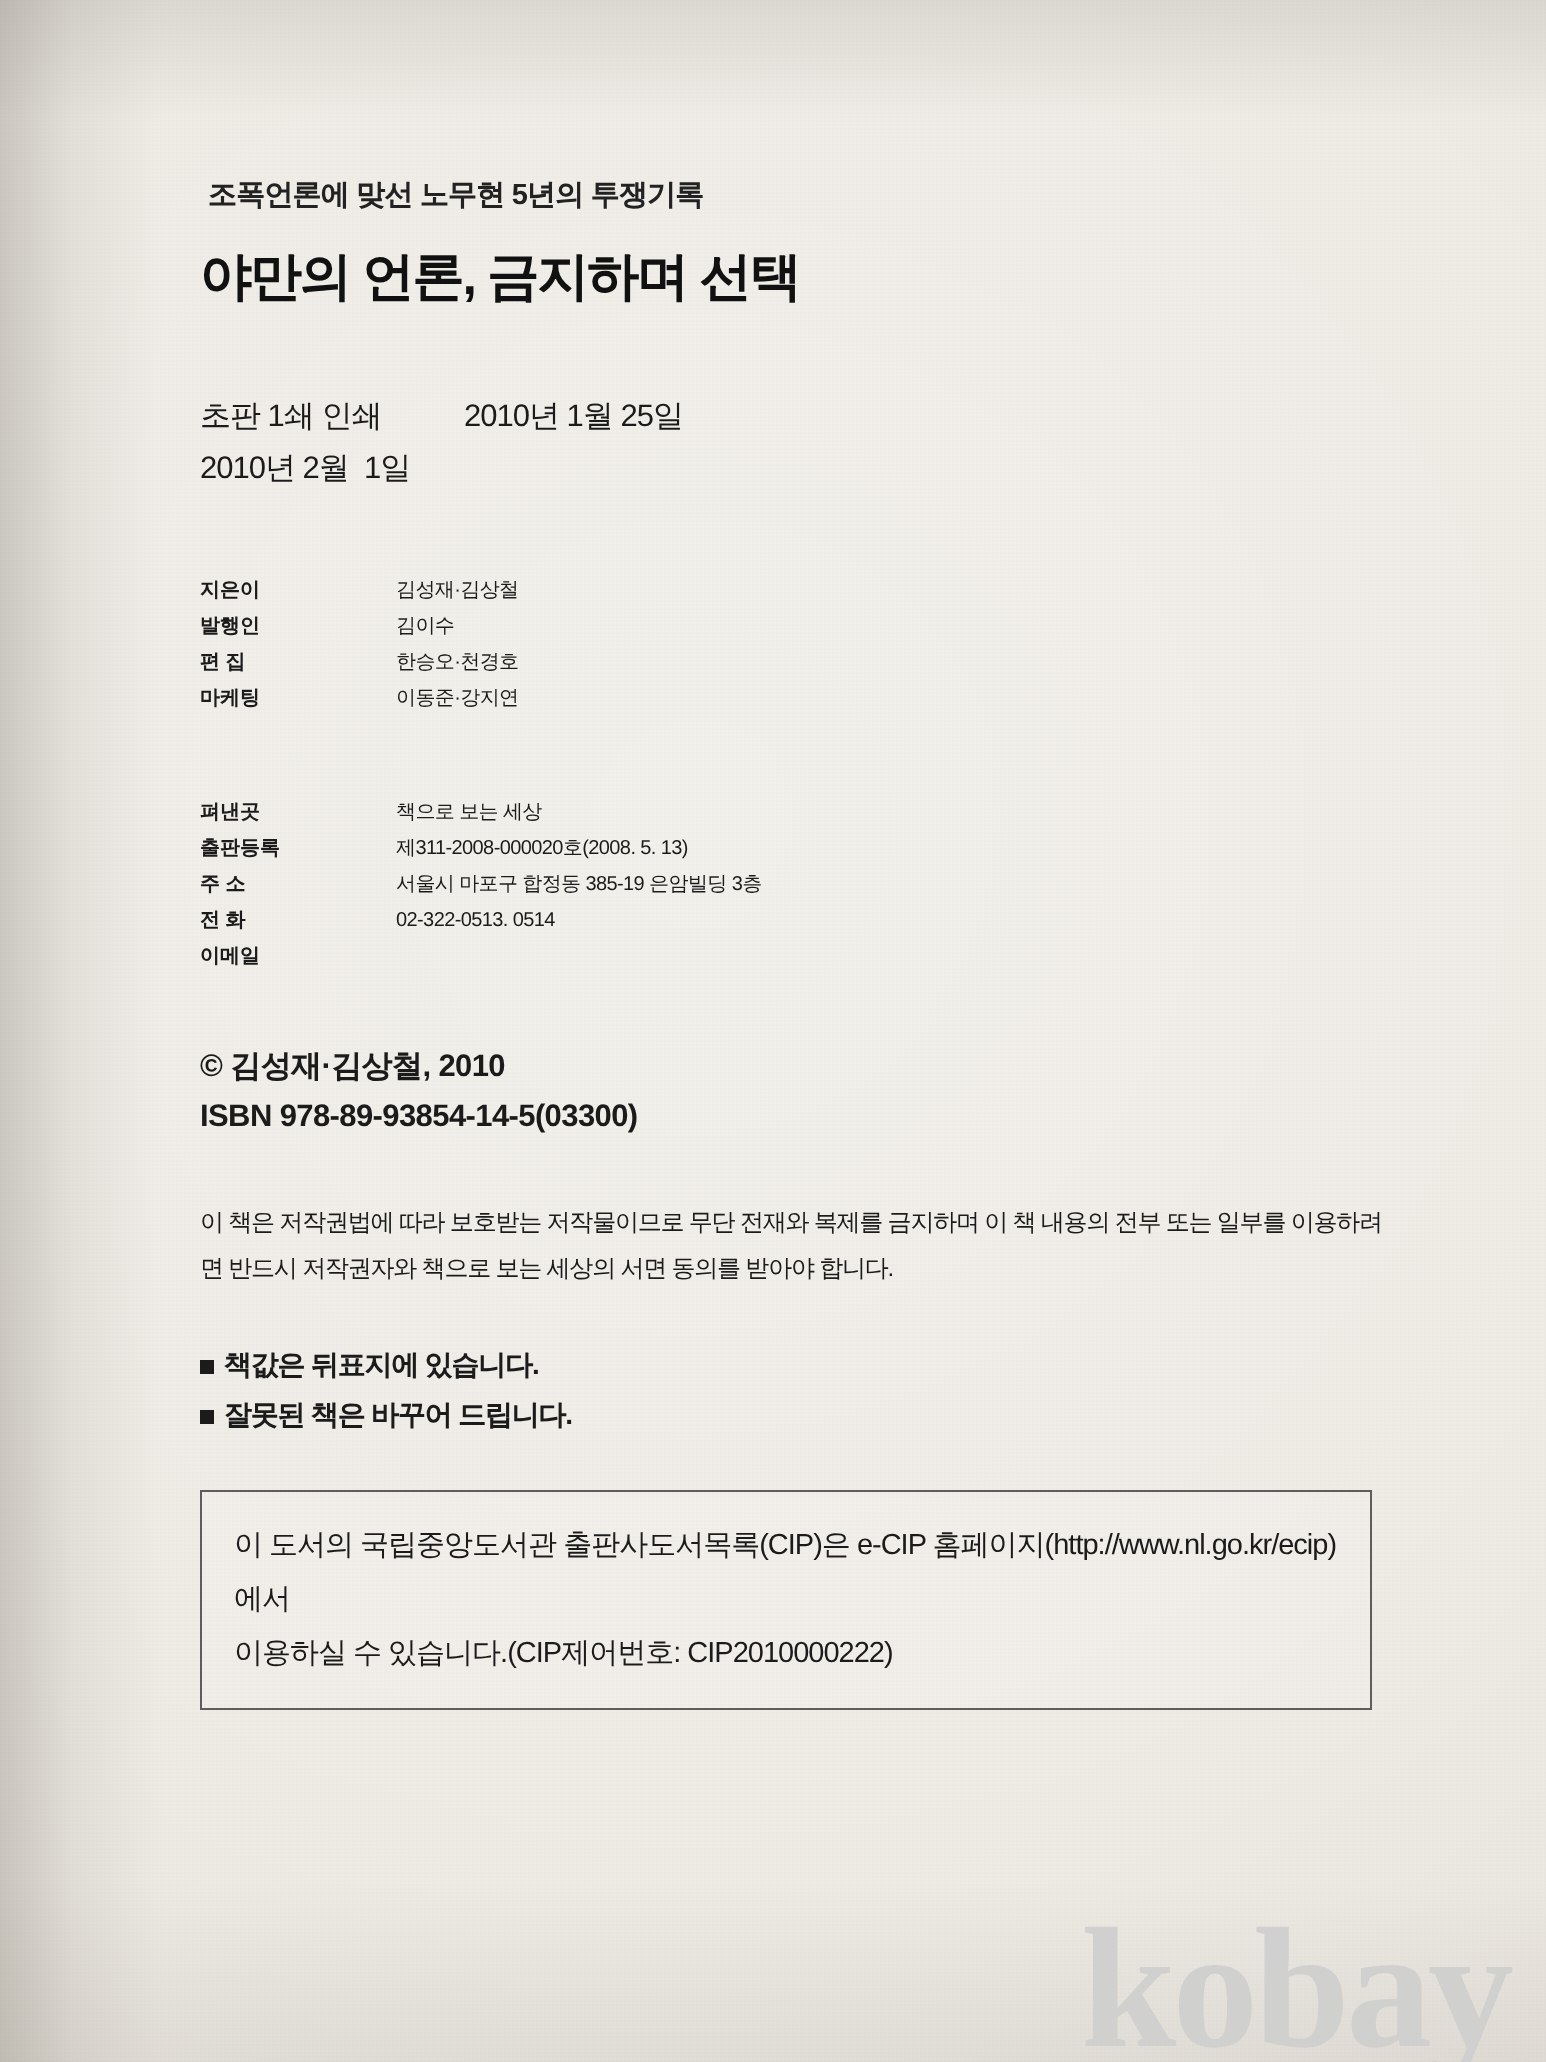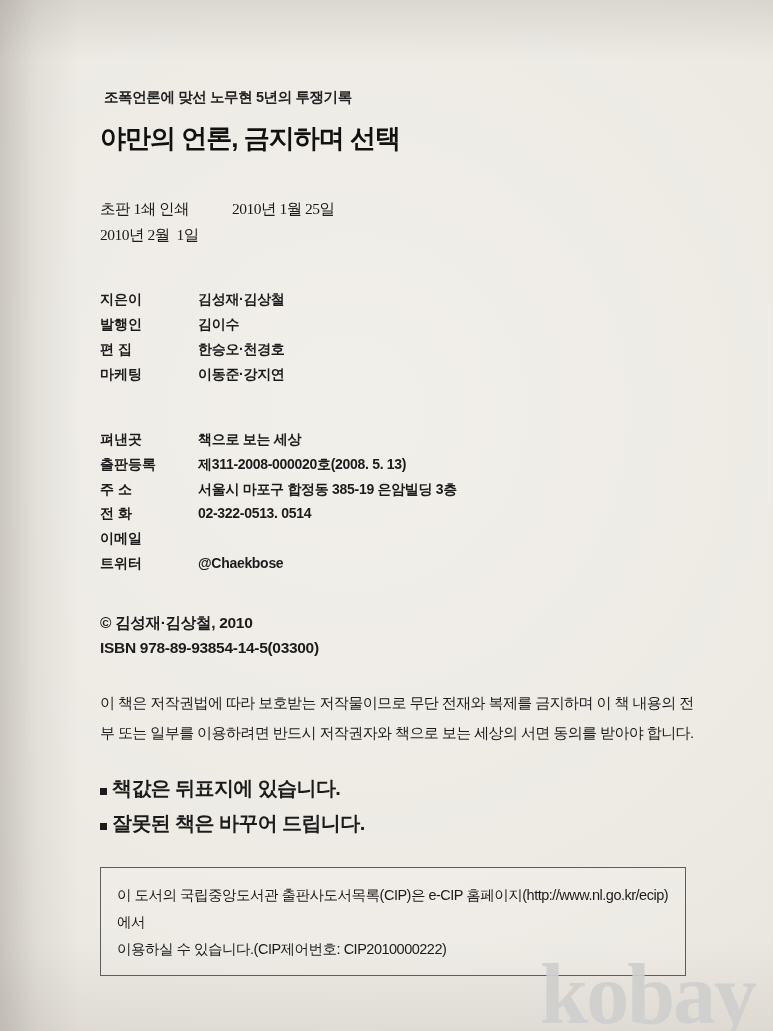--- a/index.html
+++ b/index.html
@@ -74,21 +74,20 @@
   .booktitle {
     font-size: 26px;
     font-weight: 700;
     letter-spacing: -1px;
     color: #111;
     margin: 0 0 40px 0;
   }
 
   .print-lines {
     margin-bottom: 40px;
-    font-family: Liberation Serif, serif;
   }
   .print-line {
     display: flex;
     font-size: 15.5px;
     letter-spacing: -0.5px;
     line-height: 1.65;
     color: #1b1b1b;
   }
   .print-line .pl-label {
     width: 132px;
@@ -99,59 +98,59 @@
   }
 
   .staff-block {
     margin-bottom: 40px;
   }
   .pub-block {
     margin-bottom: 34px;
   }
   .row {
     display: flex;
-    font-size: 14px;
+    font-size: 10px;
     letter-spacing: -0.5px;
     line-height: 1.78;
     color: #1b1b1b;
   }
   .row .lbl {
     width: 98px;
     flex: 0 0 98px;
     font-weight: 700;
     letter-spacing: 0px;
   }
   .row .val {
-    font-weight: 700;
+    font-weight: 400;
     letter-spacing: -0.3px;
   }
 
   .copyright-block {
     margin-bottom: 28px;
   }
   .copyright-block div {
     font-size: 15.5px;
     letter-spacing: -0.3px;
     line-height: 1.62;
     font-weight: bold;
   }
 
   .legal {
-    font-size: 15px;
+    font-size: 12px;
     letter-spacing: -0.6px;
     line-height: 1.95;
     margin-bottom: 24px;
     width: 600px;
   }
 
   .notes {
     margin-bottom: 26px;
   }
   .note {
-    font-size: 20px;
+    font-size: 14px;
     font-weight: 700;
     letter-spacing: -0.6px;
     line-height: 1.75;
     display: flex;
     align-items: baseline;
   }
   .note .bullet {
     display: inline-block;
     width: 7px;
     height: 7px;
@@ -245,24 +244,20 @@
         <span class="lbl">주 소</span>
         <span class="val">서울시 마포구 합정동 385-19 은암빌딩 3층</span>
       </div>
       <div class="row">
         <span class="lbl">전 화</span>
         <span class="val">02-322-0513. 0514</span>
       </div>
       <div class="row">
         <span class="lbl">이메일</span>
       </div>
-      <div class="row">
-        <span class="lbl">트위터</span>
-        <span class="val">@Chaekbose</span>
-      </div>
     </div>
 
     <div class="copyright-block">
       <div>© 김성재·김상철, 2010</div>
       <div>ISBN 978-89-93854-14-5(03300)</div>
     </div>
 
     <div class="legal">이 책은 저작권법에 따라 보호받는 저작물이므로 무단 전재와 복제를 금지하며 이 책 내용의 전부 또는 일부를 이용하려면 반드시 저작권자와 책으로 보는 세상의 서면 동의를 받아야 합니다.</div>
 
     <div class="notes">

